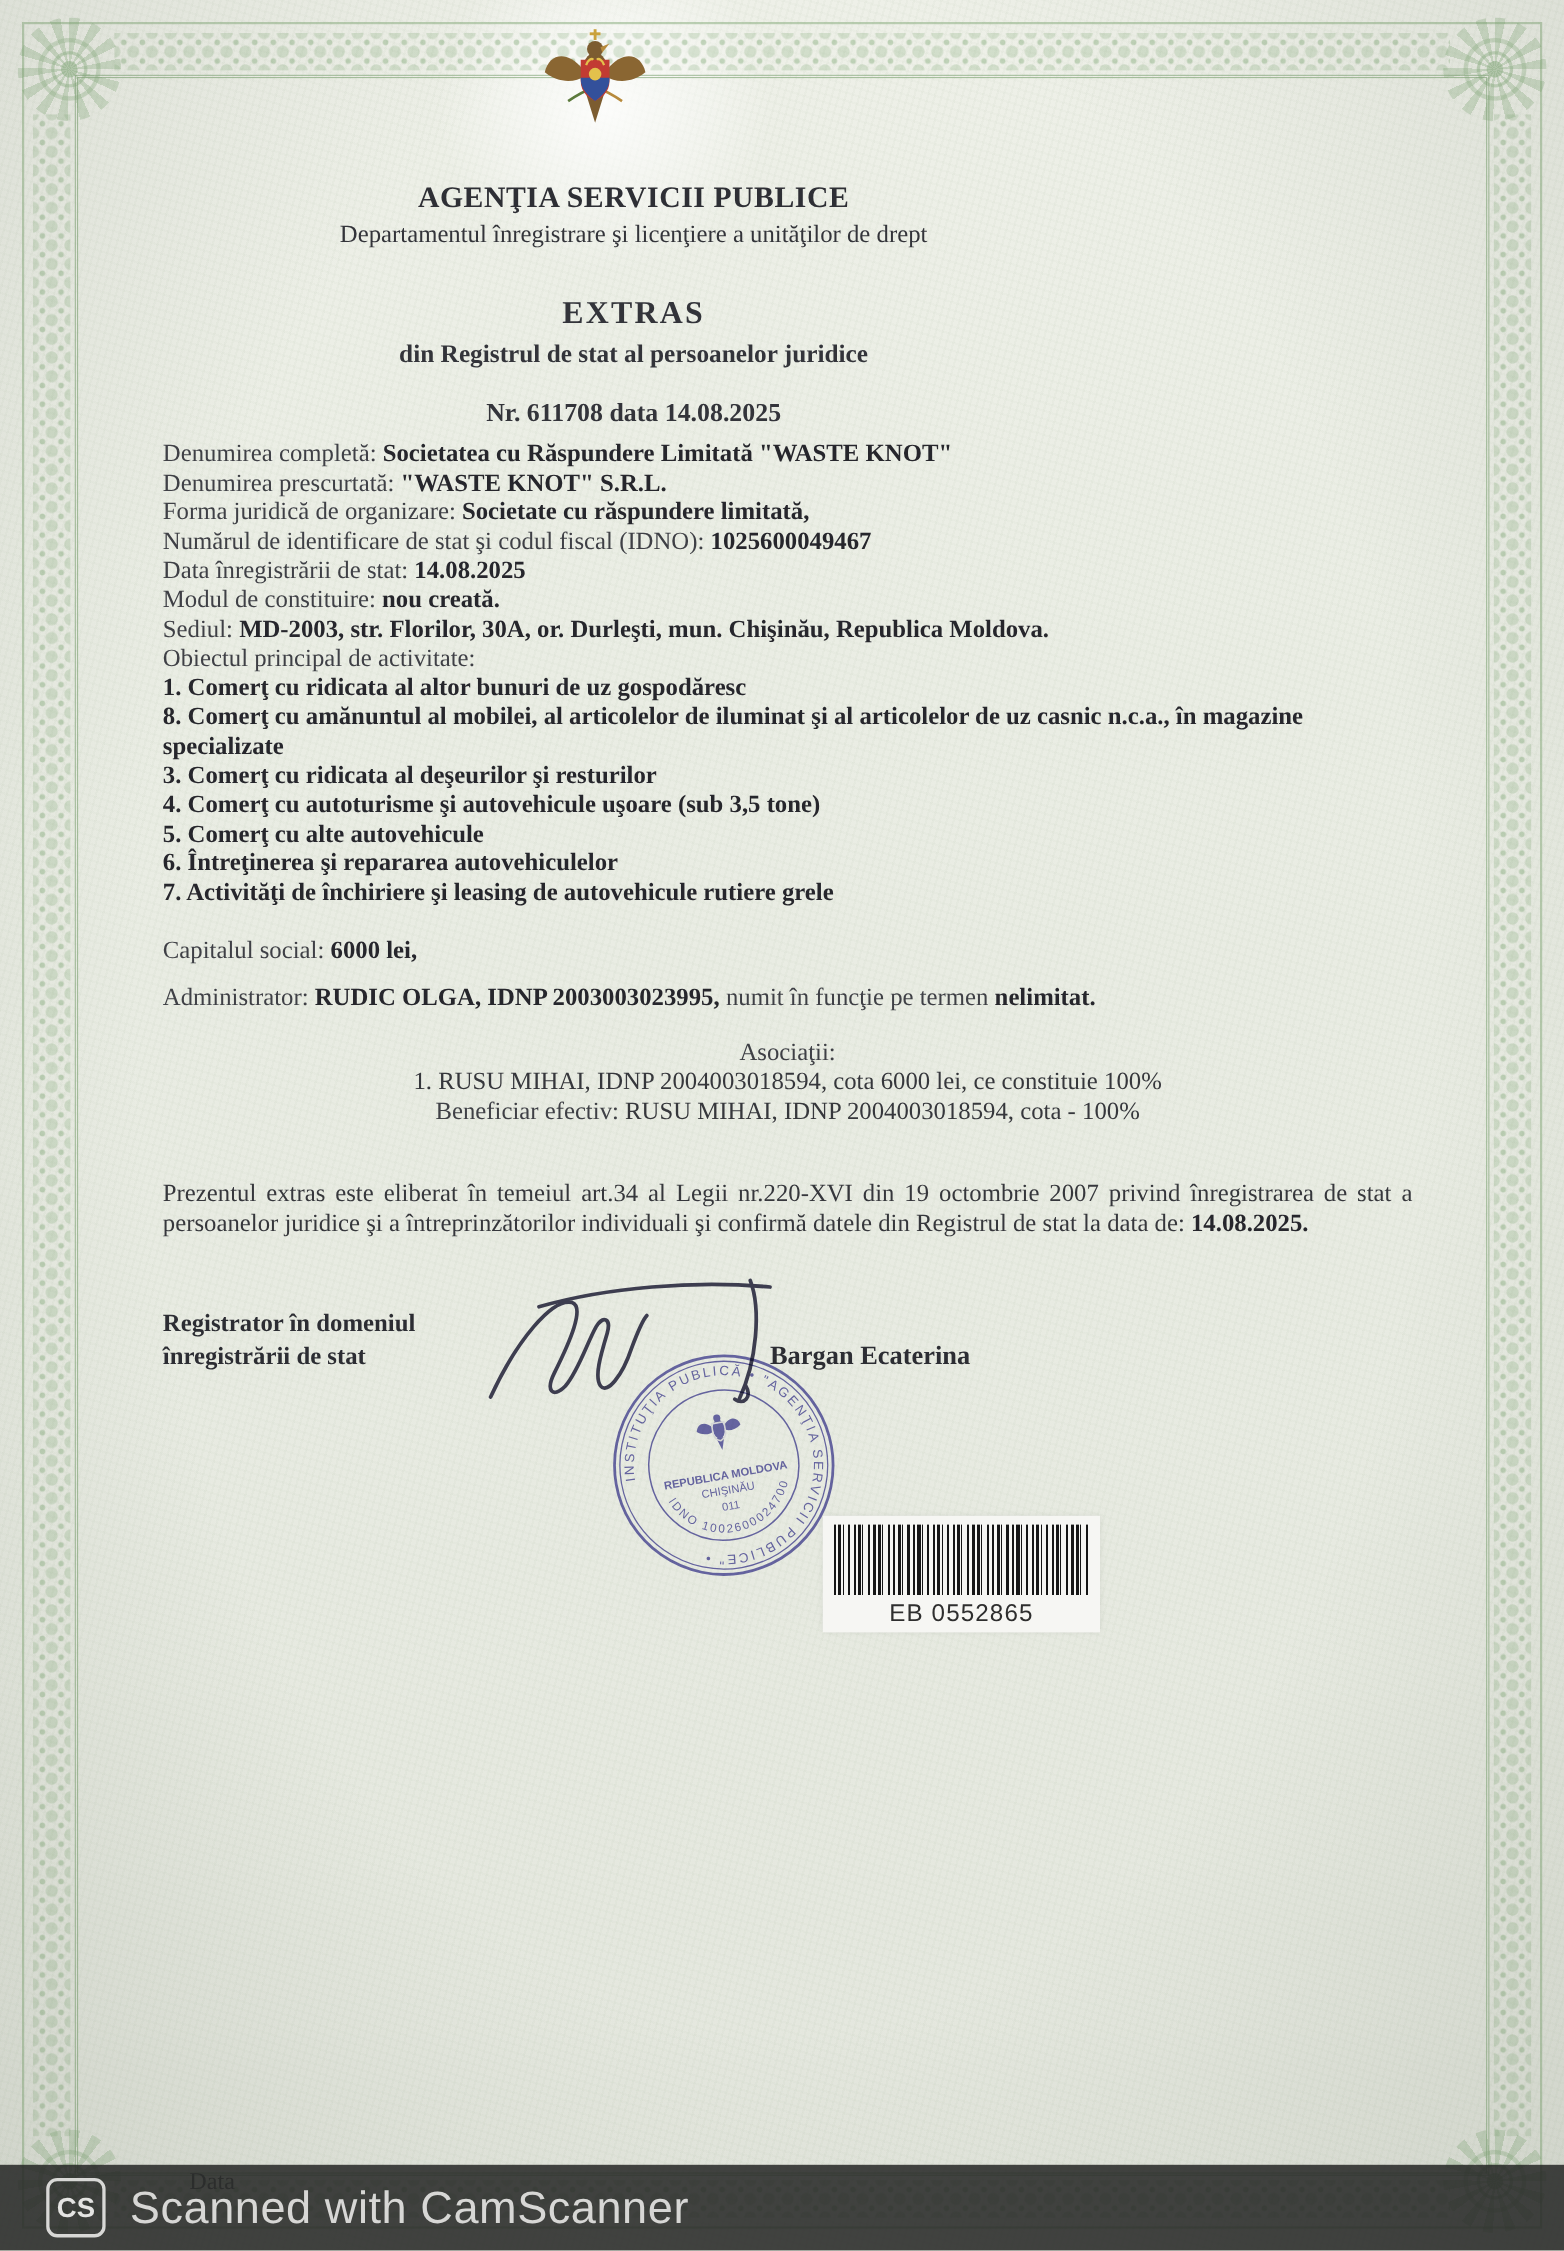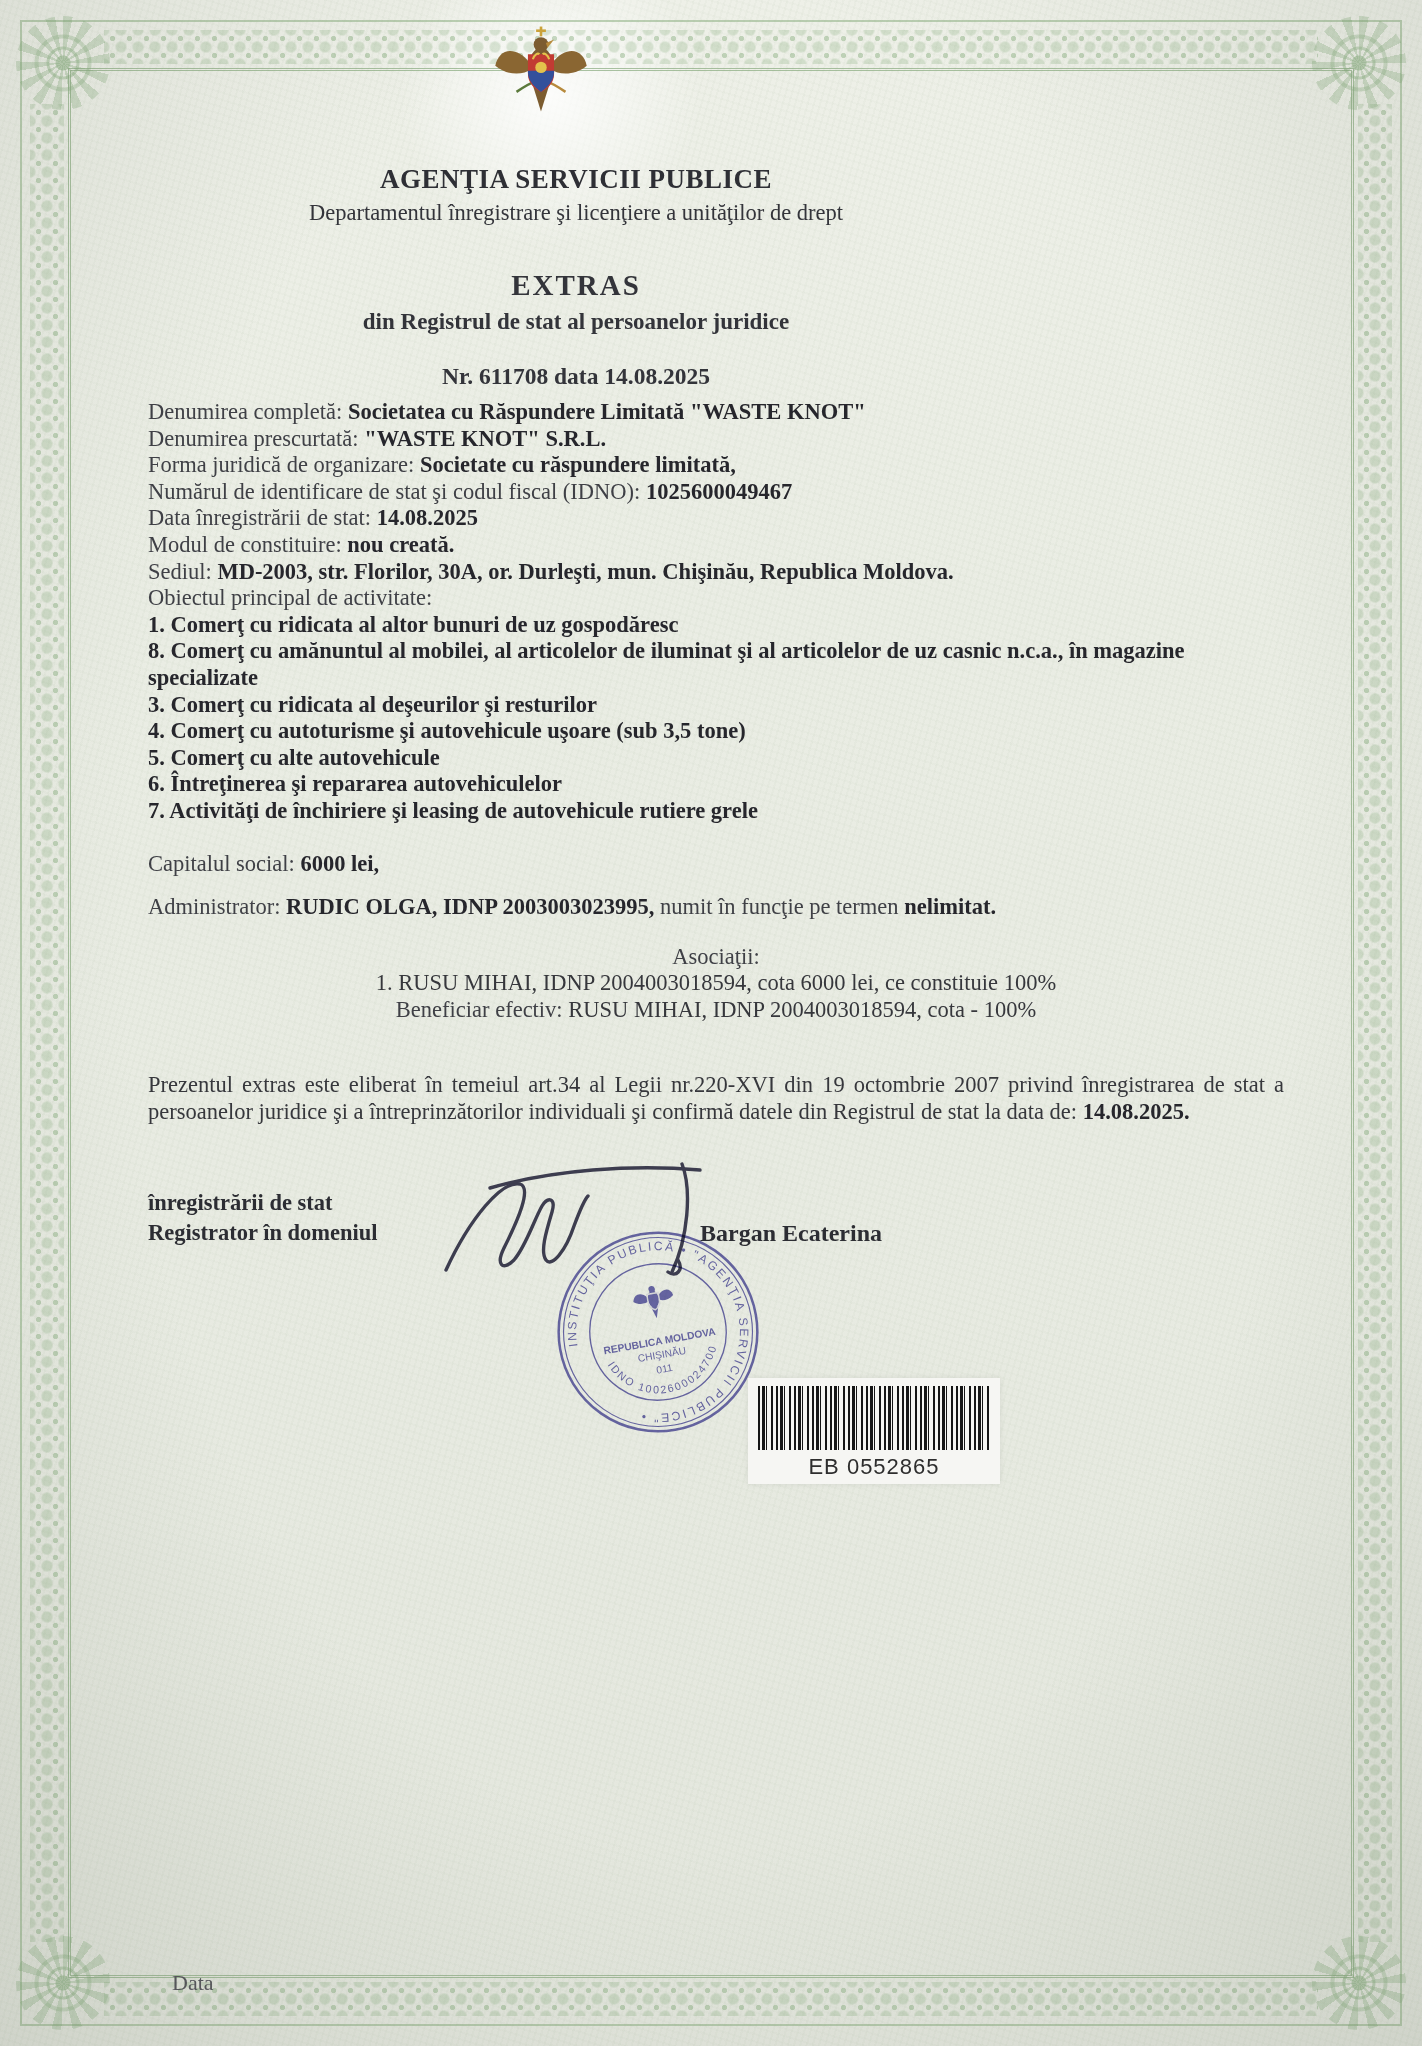--- a/index.html
+++ b/index.html
@@ -191,22 +191,22 @@
       </div>
     </div>
 
     <div class="closing">
       <span class="plain">Prezentul extras este eliberat în temeiul art.34 al Legii nr.220-XVI din 19 octombrie 2007 privind înregistrarea de stat a persoanelor juridice şi a întreprinzătorilor individuali şi confirmă datele din Registrul de stat la data de:</span>
       <span class="val">14.08.2025.</span>
     </div>
 
     <div class="sign-row">
       <div class="role">
+        <div>Registrator în domeniul</div>
         <div>înregistrării de stat</div>
-        <div>Registrator în domeniul</div>
       </div>
       <div class="sig-name">Bargan Ecaterina</div>
     </div>
   </div>
 
   <svg class="signature-svg" width="320" height="150" viewBox="0 0 320 150">
     <g fill="none" stroke="#2b2b40" stroke-width="3.4" stroke-linecap="round" opacity="0.9">
       <path d="M18,118 C42,66 74,28 92,32 C104,36 90,68 76,96 C68,112 74,120 86,108 C98,94 106,68 114,54 C120,44 128,46 124,60 C118,80 112,100 118,108 C124,116 138,98 146,74 C152,58 156,48 160,44"></path>
       <path d="M62,36 C124,18 204,12 272,18"></path>
       <path d="M254,12 C264,38 260,86 244,120"></path>
@@ -241,15 +241,19 @@
     <text x="115" y="157" font-size="10.5" text-anchor="middle">011</text>
   </svg>
 
   <div class="barcode-box">
     <div class="barcode-stripes"></div>
     <div class="barcode-code">EB 0552865</div>
   </div>
 
   <div class="partial-line">Data</div>
 
+  <div class="cam-bar">
+    <div class="cam-logo">CS</div>
+    <div class="cam-text">Scanned with CamScanner</div>
+  </div>
 
   <div class="vignette"></div>
 </div>
 
 </body></html>

